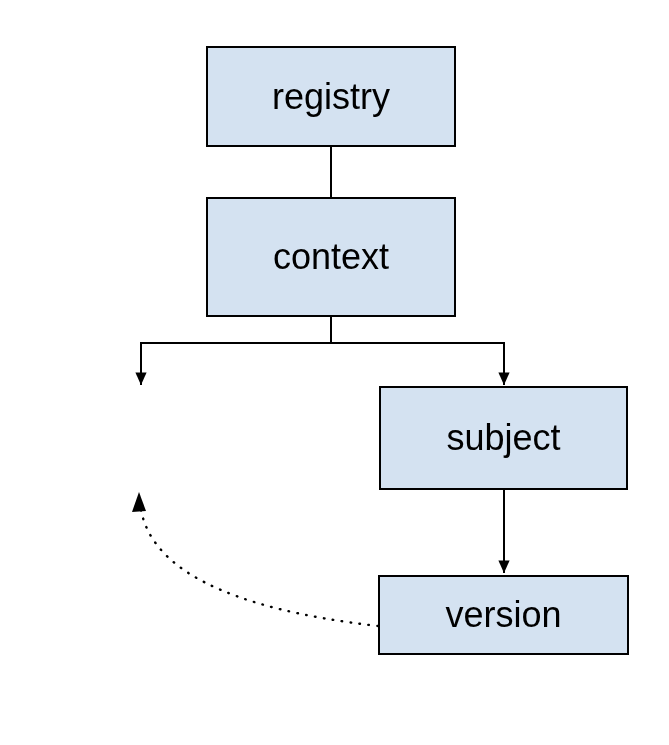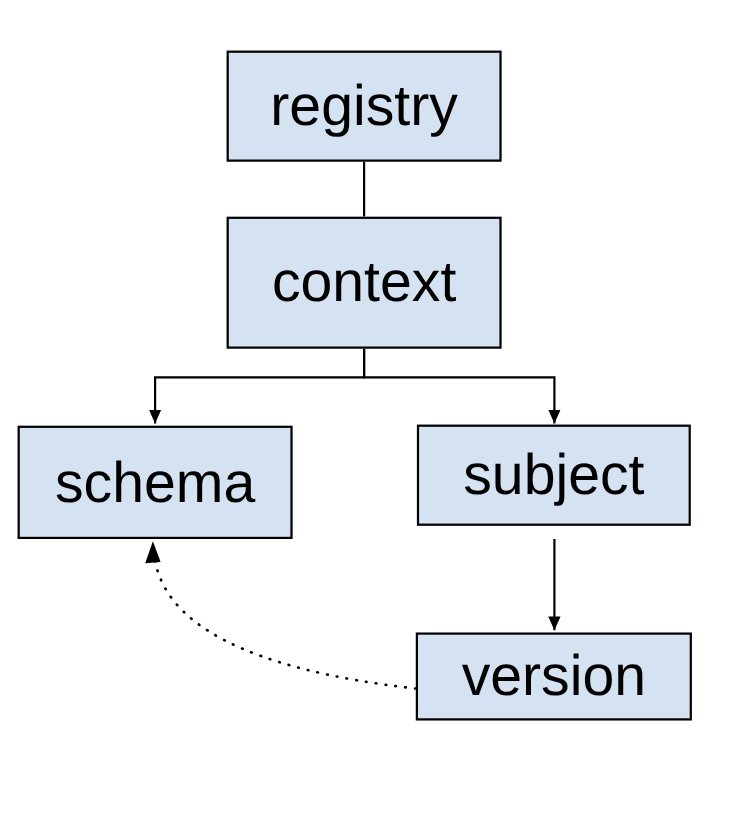--- a/index.html
+++ b/index.html
@@ -25,29 +25,29 @@
   .node {
     position: absolute;
     box-sizing: border-box;
     background: #d4e2f1;
     border: 2px solid #000000;
     display: flex;
     align-items: center;
     justify-content: center;
   }
   .node-label {
-    font-size: 52px;
+    font-size: 36px;
     color: #000000;
     line-height: 1;
     white-space: nowrap;
   }
   .node-registry { left: 206px; top: 46px;  width: 250px; height: 101px; }
   .node-context  { left: 206px; top: 197px; width: 250px; height: 120px; }
   .node-schema   { left: 16px;  top: 387px; width: 250px; height: 103px; }
-  .node-subject  { left: 379px; top: 386px; width: 249px; height: 92px; }
+  .node-subject  { left: 379px; top: 386px; width: 249px; height: 104px; }
   .node-version  { left: 378px; top: 575px; width: 251px; height: 80px; }
   .edge {
     fill: none;
     stroke: #000000;
     stroke-width: 2;
   }
   .edge-dotted {
     stroke-dasharray: 0.6 8.4;
     stroke-linecap: round;
     stroke-width: 2.4;
@@ -78,23 +78,20 @@
   </svg>
 
   <div class="node node-registry">
     <span class="node-label">registry</span>
   </div>
 
   <div class="node node-context">
     <span class="node-label">context</span>
   </div>
 
-  <div class="node node-schema">
-    <span class="node-label">schema</span>
-  </div>
 
   <div class="node node-subject">
     <span class="node-label">subject</span>
   </div>
 
   <div class="node node-version">
     <span class="node-label">version</span>
   </div>
 
 </div>

